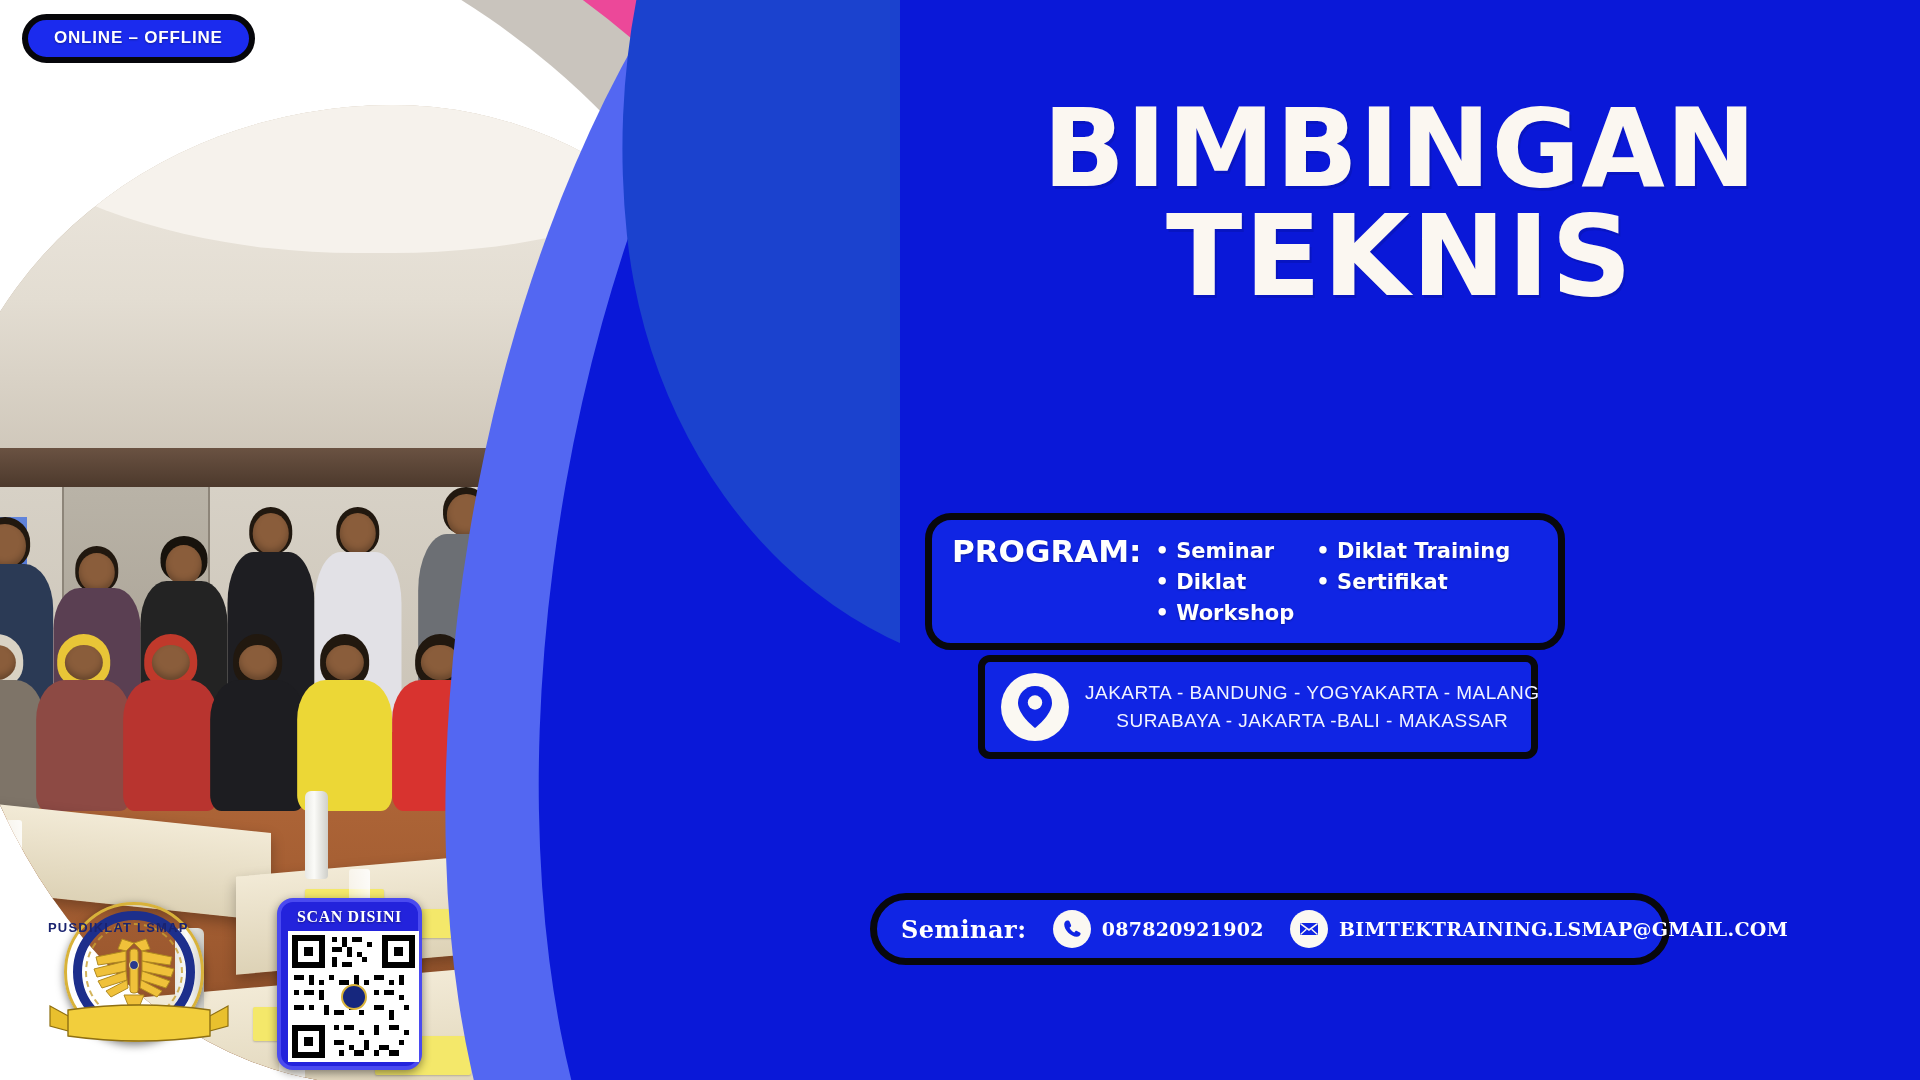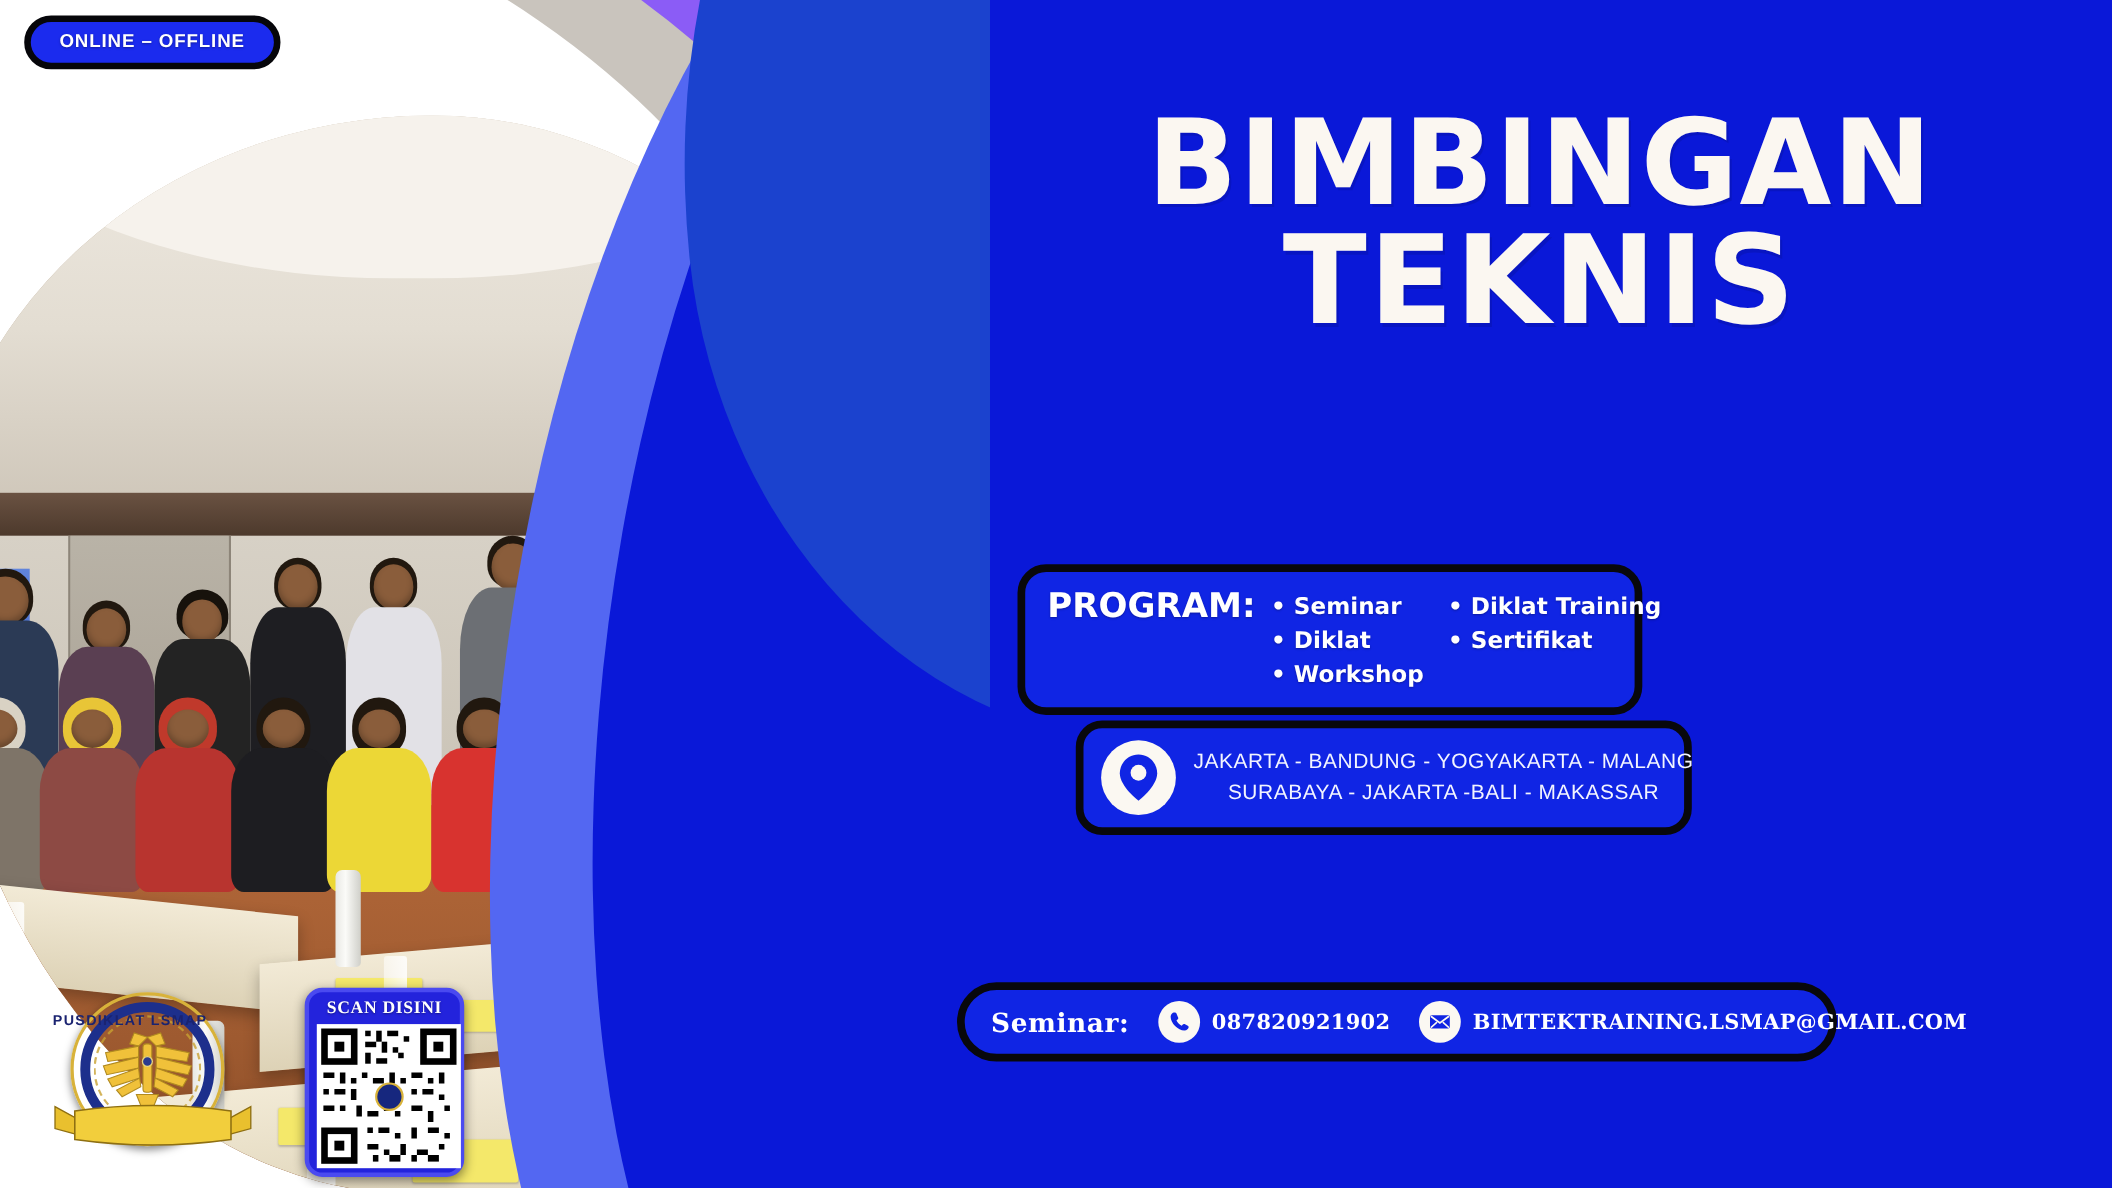--- a/index.html
+++ b/index.html
@@ -6,21 +6,21 @@
   html,body { width:1920px; height:1080px; overflow:hidden; }
   body {
     font-family: "Liberation Sans", sans-serif;
     background:#0A18D8;
     position:relative;
   }
 
   .poster {
     position:absolute; inset:0;
     width:1920px; height:1080px;
-    background:#8b5cf6;
+    background:#ec4899;
     overflow:hidden;
   }
 
   
   .left-stage {
     position:absolute; left:0; top:0; width:960px; height:1080px;
     overflow:hidden;
   }
 
   
@@ -182,21 +182,21 @@
     font-size:108px;
     line-height:0.98;
     letter-spacing:1px;
     text-shadow:2px 3px 0 rgba(0,0,0,.10);
   }
   .title-line.l2 { font-size:112px; letter-spacing:2px; }
 
   
   .program-box {
     position:absolute; left:25px; top:513px;
-    width:568px;
+    width:640px;
     border:7px solid #08080C;
     border-radius:26px;
     background:#1025E4;
     padding:12px 18px 14px 20px;
     display:flex; align-items:flex-start; gap:14px;
   }
   .program-label {
     font-family:"DejaVu Sans", sans-serif;
     font-weight:bold; font-size:31px; color:#FFFFFF;
     white-space:nowrap; line-height:1.1; padding-top:2px;
@@ -210,21 +210,21 @@
     line-height:1.48; white-space:nowrap;
     text-shadow:0 1px 2px rgba(0,0,0,.3);
   }
   .program-col li::before { content:"• "; }
 
   
   .location-box {
     position:absolute; left:78px; top:655px;
     width:560px;
     border:7px solid #08080C;
-    border-radius:24px;
+    border-radius:12px;
     background:#1025E4;
     padding:11px 16px;
     display:flex; align-items:center; gap:16px;
   }
   .pin-circle {
     flex:0 0 auto;
     width:68px; height:68px; border-radius:50%;
     background:#FBF8F2;
     display:flex; align-items:center; justify-content:center;
   }

